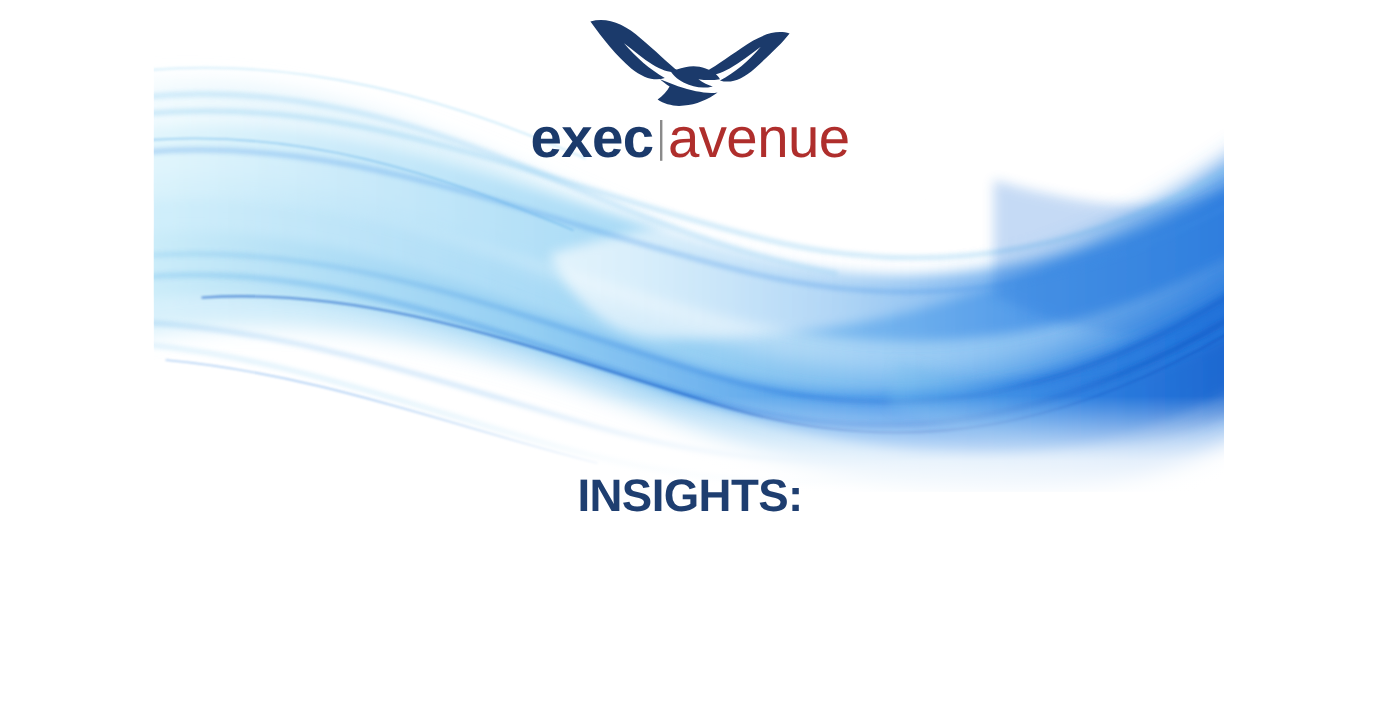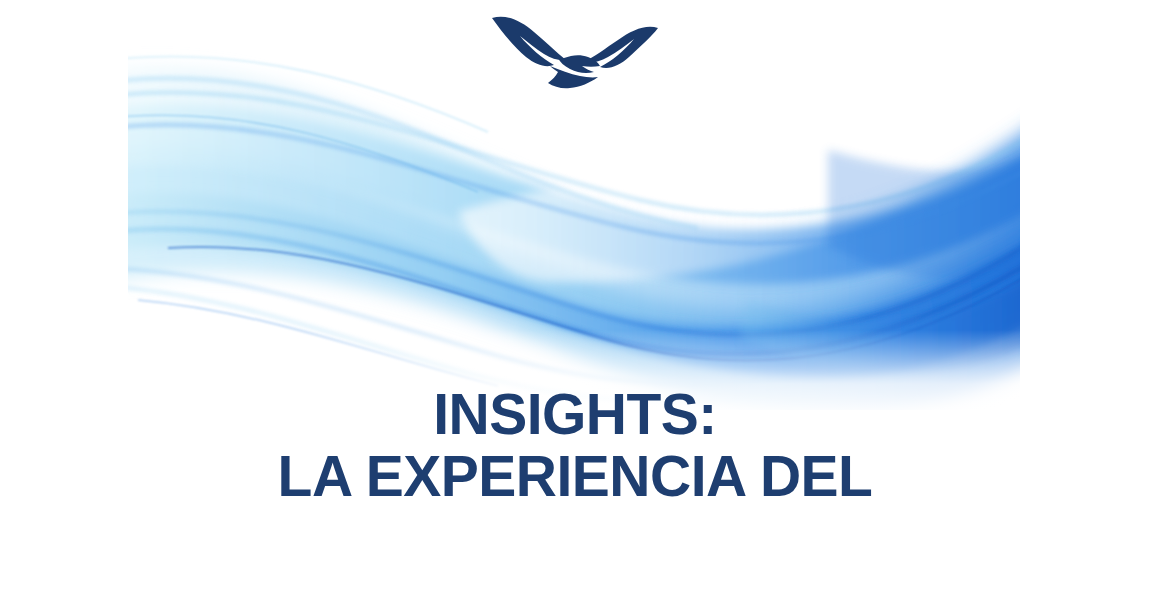--- a/index.html
+++ b/index.html
@@ -75,21 +75,21 @@
     position: absolute;
     left: 0;
     top: 383px;
     width: 1150px;
     text-align: center;
     z-index: 6;
   }
   #title-block .tline {
     color: #1E3E70;
     font-weight: 700;
-    font-size: 57px;
+    font-size: 38px;
     line-height: 62px;
     letter-spacing: -0.5px;
     white-space: nowrap;
   }
 </style>
 </head>
 <body>
 
 <div id="slide">
 
@@ -188,20 +188,22 @@
 
         <path d="M74,46 C82,43 90,42 98,45 C104,47 108,50 110,54
                  C104,55 98,55 92,54 C96,57 100,59 104,60
                  C96,62 88,61 80,57 C74,54 70,50 68,46 Z"></path>
 
         <path d="M60,54 C70,58 80,62 90,64 C96,65 102,66 108,65
                  C100,71 90,75 80,76 C72,77 64,75 58,71
                  C62,68 66,64 68,60 C65,58 62,56 60,54 Z"></path>
       </g>
     </svg>
+    <div id="logo-wordmark">
+      <span class="wm-exec">exec</span><span class="wm-sep"></span><span class="wm-avenue">avenue</span>
+    </div>
   </div>
 
   <div id="title-block">
     <div class="tline">INSIGHTS:</div>
-    <div class="tline">LA EXPERIENCIA DEL</div>
   </div>
 
 </div>
 
 </body></html>

